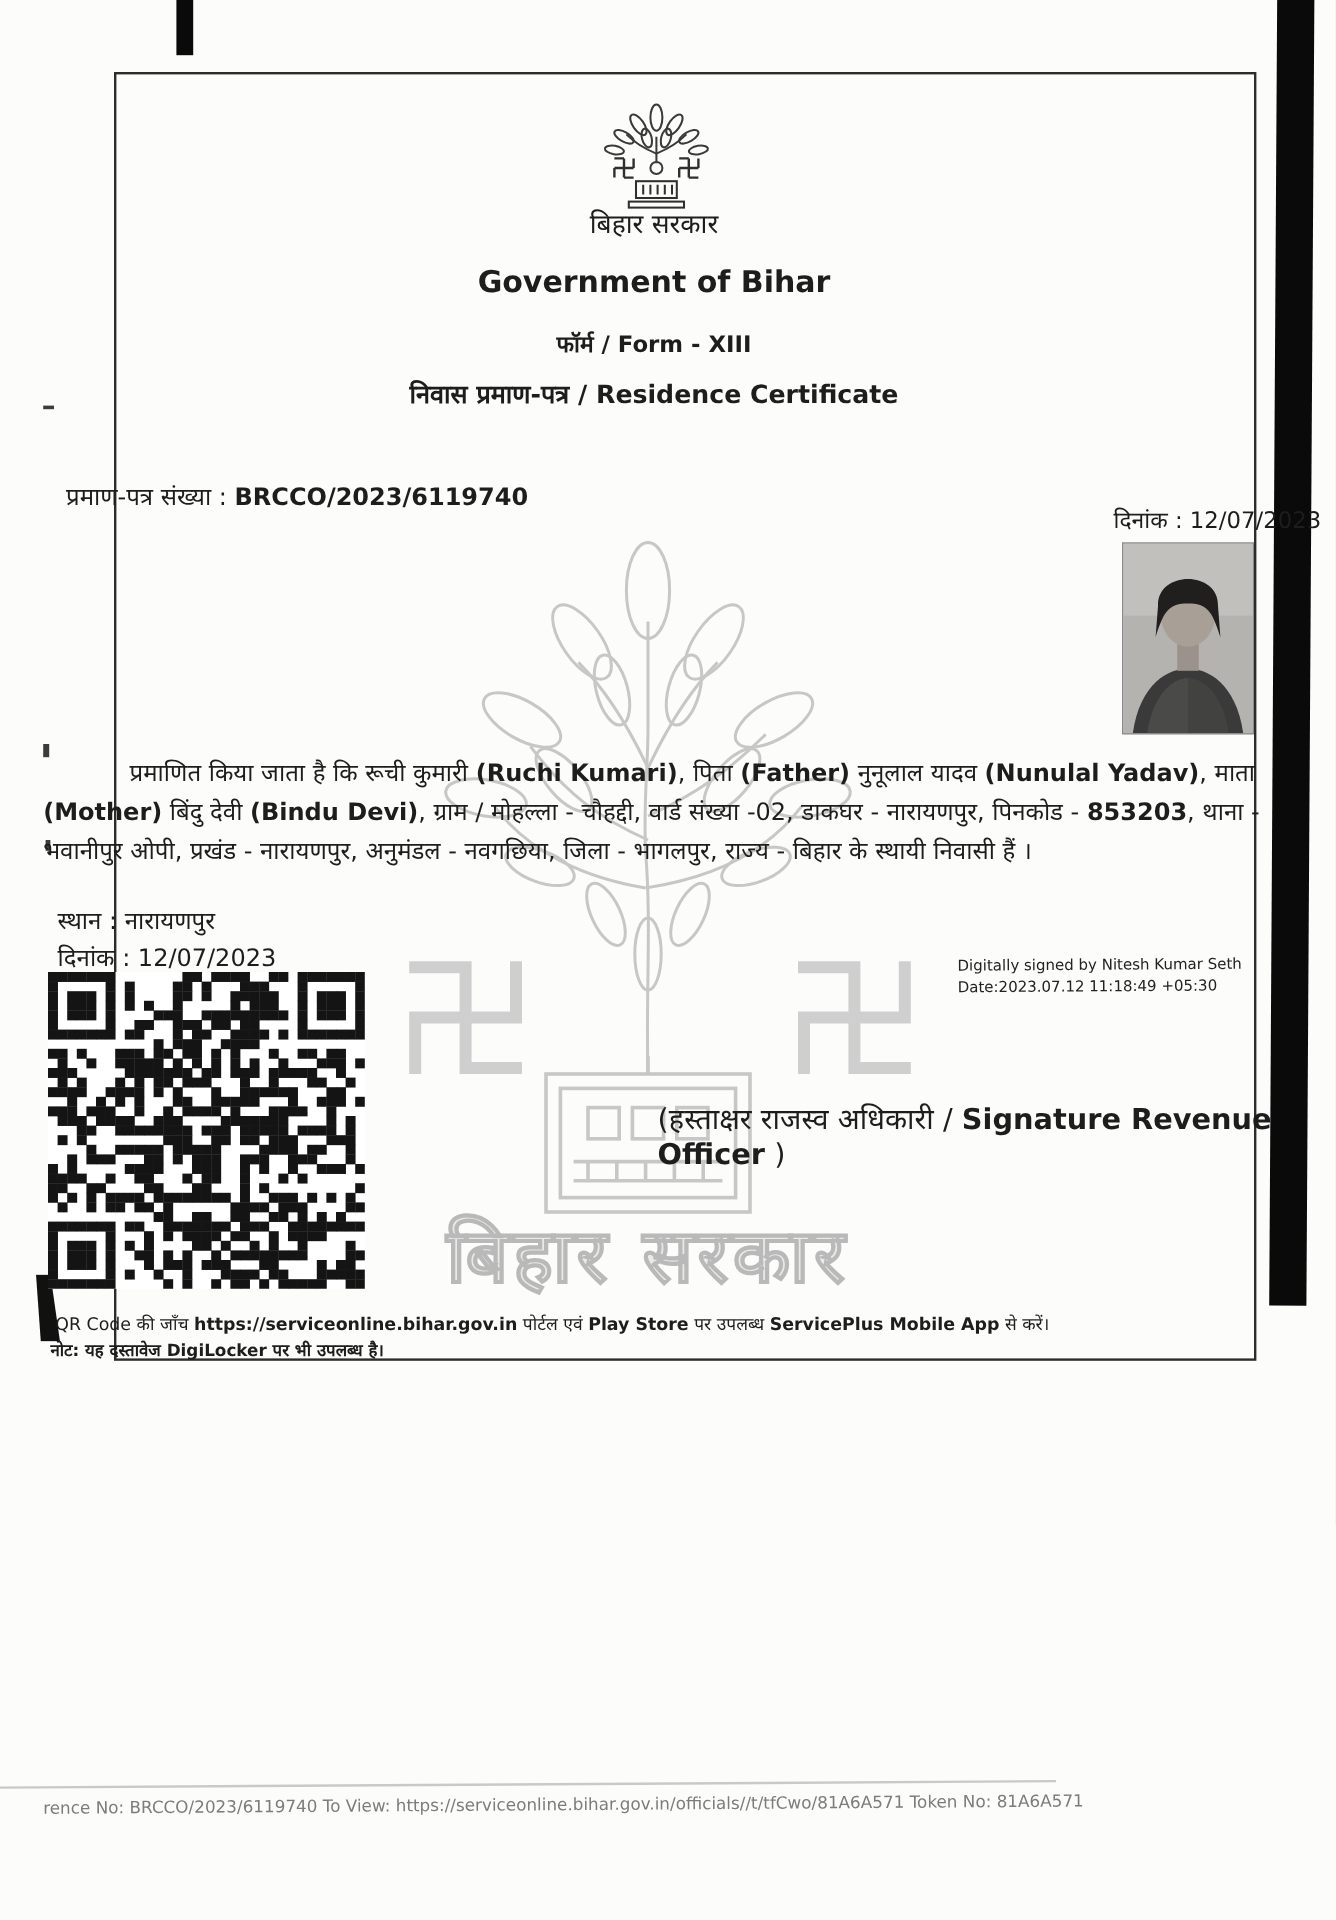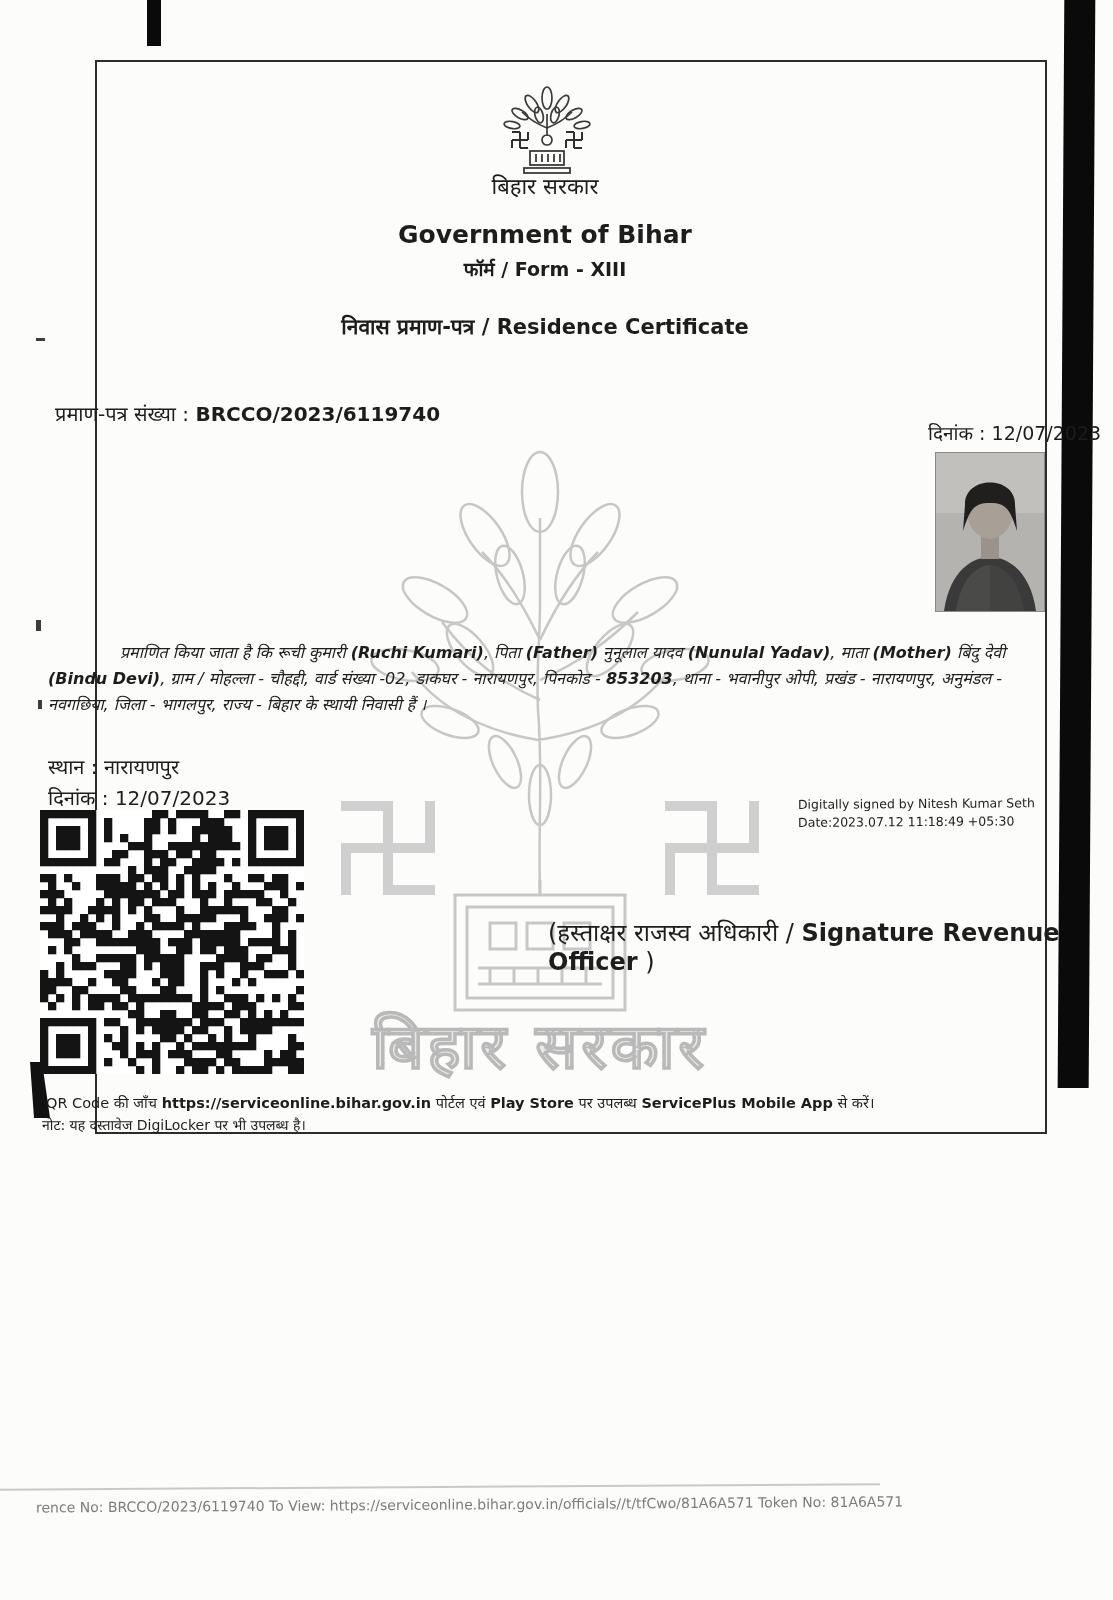--- a/index.html
+++ b/index.html
@@ -21,42 +21,42 @@
   .wm-text{
     position:absolute;left:320px;top:1002px;width:440px;z-index:0;
     text-align:center;font-size:62px;font-weight:700;letter-spacing:4px;
     color:rgba(185,185,185,0.28);-webkit-text-stroke:1.6px #b9b9b9;
   }
   
   .emblem{position:absolute;left:482px;top:84px;width:130px;height:92px;z-index:2;}
   .header-block{position:absolute;left:70px;top:170px;width:950px;text-align:center;z-index:2;}
   .org-hi{font-size:22px;}
   .org-en{font-size:25px;font-weight:700;margin-top:20px;}
-  .form-line{font-size:19px;font-weight:700;margin-top:7px;}
-  .cert-title{font-size:21px;font-weight:700;margin-top:30px;text-align:center;}
+  .form-line{font-size:19px;font-weight:700;margin-top:24px;}
+  .cert-title{font-size:21px;font-weight:700;margin-top:15px;text-align:center;}
   .region-line{font-size:20px;margin-top:9px;font-weight:500;}
   
   .cert-no{position:absolute;left:55px;top:400px;font-size:20px;z-index:2;}
   .cert-no .num{font-weight:700;}
   .issue-date-right{position:absolute;left:928px;top:420px;font-size:19px;font-weight:500;z-index:2;}
   .photo{position:absolute;left:935px;top:452px;width:108px;height:158px;z-index:2;border:1px solid #8a8a8a;background:#bdbdbd;}
   
   .body-par{
     position:absolute;left:36px;top:628px;width:1014px;z-index:2;
-    font-size:16px;line-height:1.62;text-indent:72px;margin:12px;font-style:italic;
+    font-size:20px;line-height:1.62;text-indent:72px;margin:0;
   }
   .issue-block{position:absolute;left:48px;top:752px;font-size:20px;line-height:1.55;z-index:2;}
   
   .qr{position:absolute;left:40px;top:810px;width:264px;height:264px;z-index:2;background:#fff;}
   
   .digital-sig{position:absolute;left:798px;top:795px;width:260px;font-size:12.5px;line-height:1.4;z-index:2;color:#222;transform:rotate(-0.4deg);}
   .sig-label{position:absolute;left:548px;top:915px;font-size:24px;z-index:2;font-weight:500;}
   
   .qr-note{position:absolute;left:46px;top:1092px;font-size:14.5px;z-index:2;}
-  .digilocker-note{position:absolute;left:42px;top:1115px;font-size:14px;font-weight:400;z-index:2;}
+  .digilocker-note{position:absolute;left:42px;top:1115px;font-size:14px;font-weight:700;z-index:2;}
   .ref-line{position:absolute;left:36px;top:1496px;width:1000px;font-size:14px;color:#7c7c7c;z-index:2;transform:rotate(-0.4deg);white-space:nowrap;}
   .seg-b{font-weight:700;}
 </style>
 </head>
 <body>
 
 <div class="page">
 
   <div class="scan-strip-right"></div>
   <div class="scan-mark-topleft"></div>

